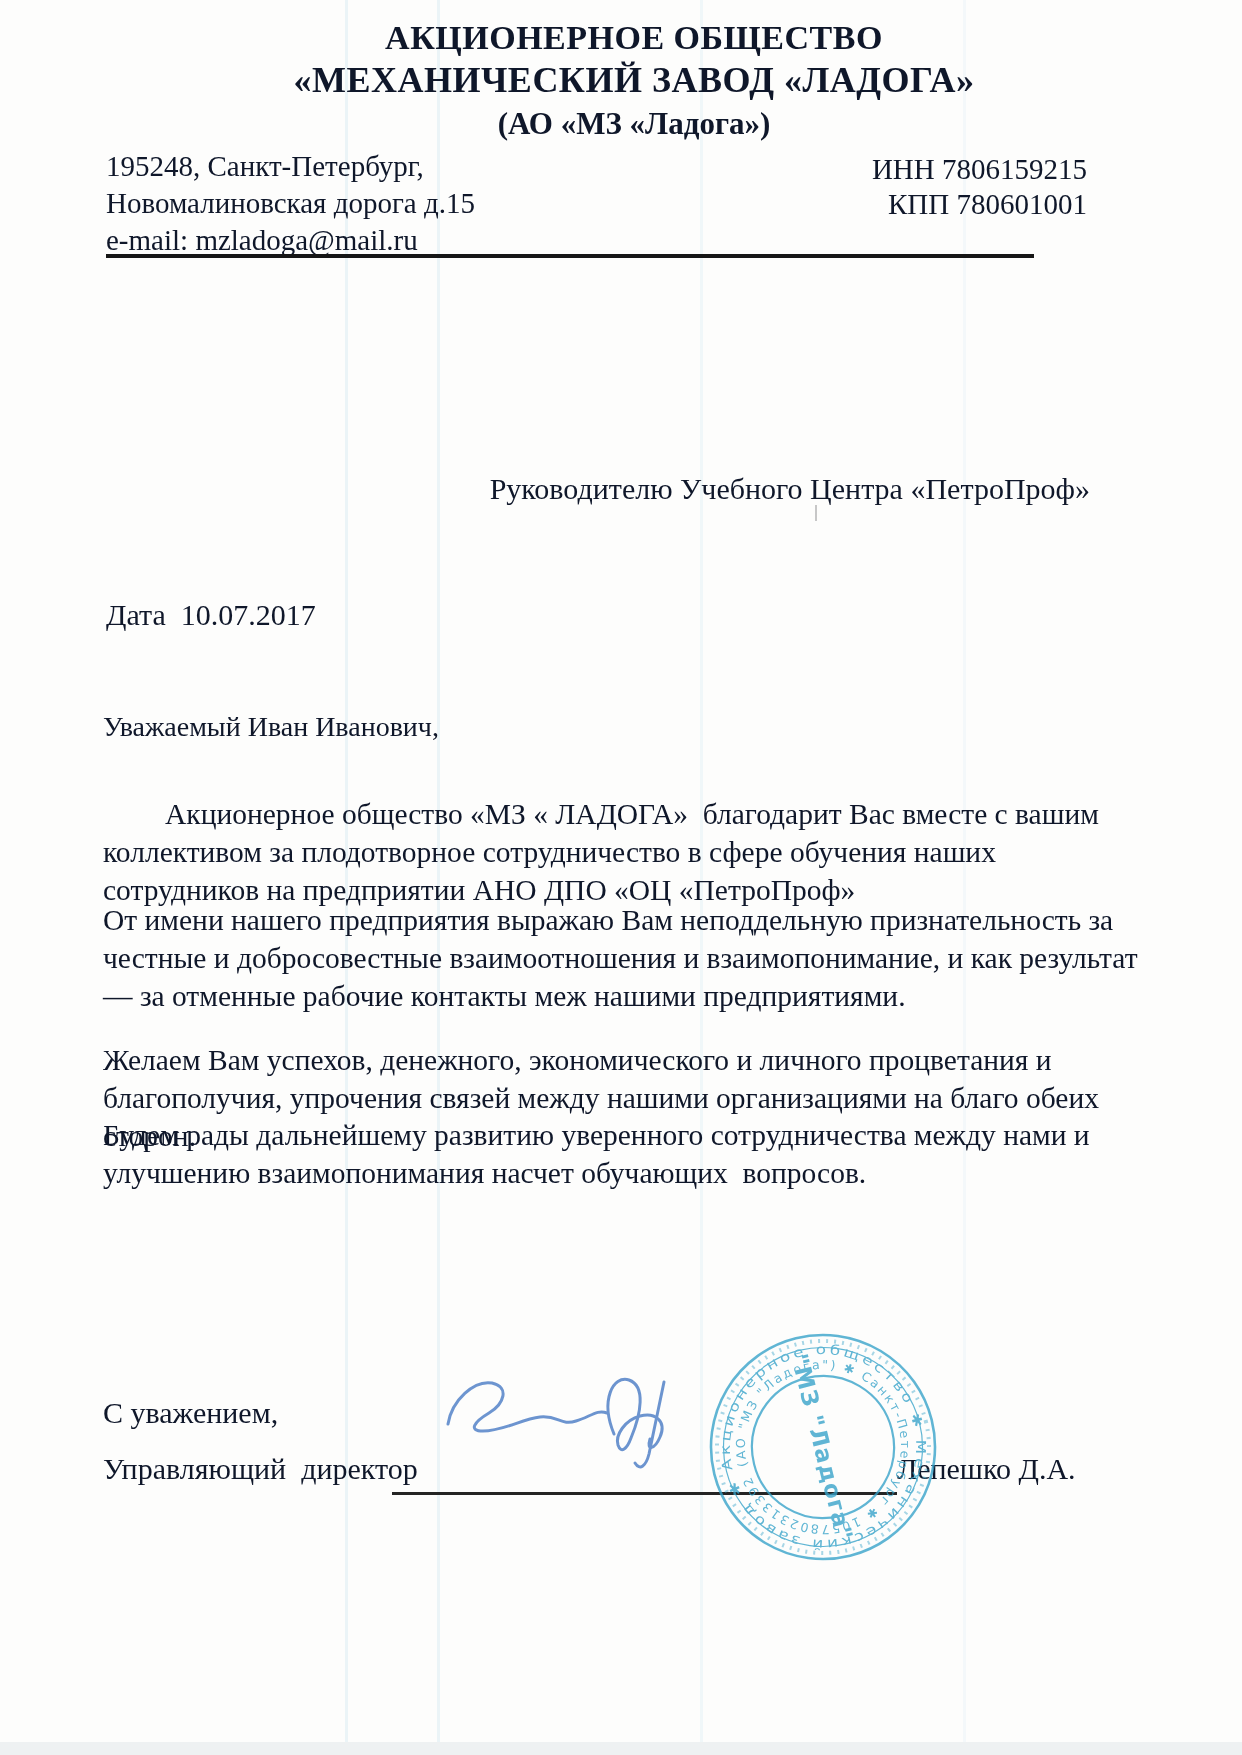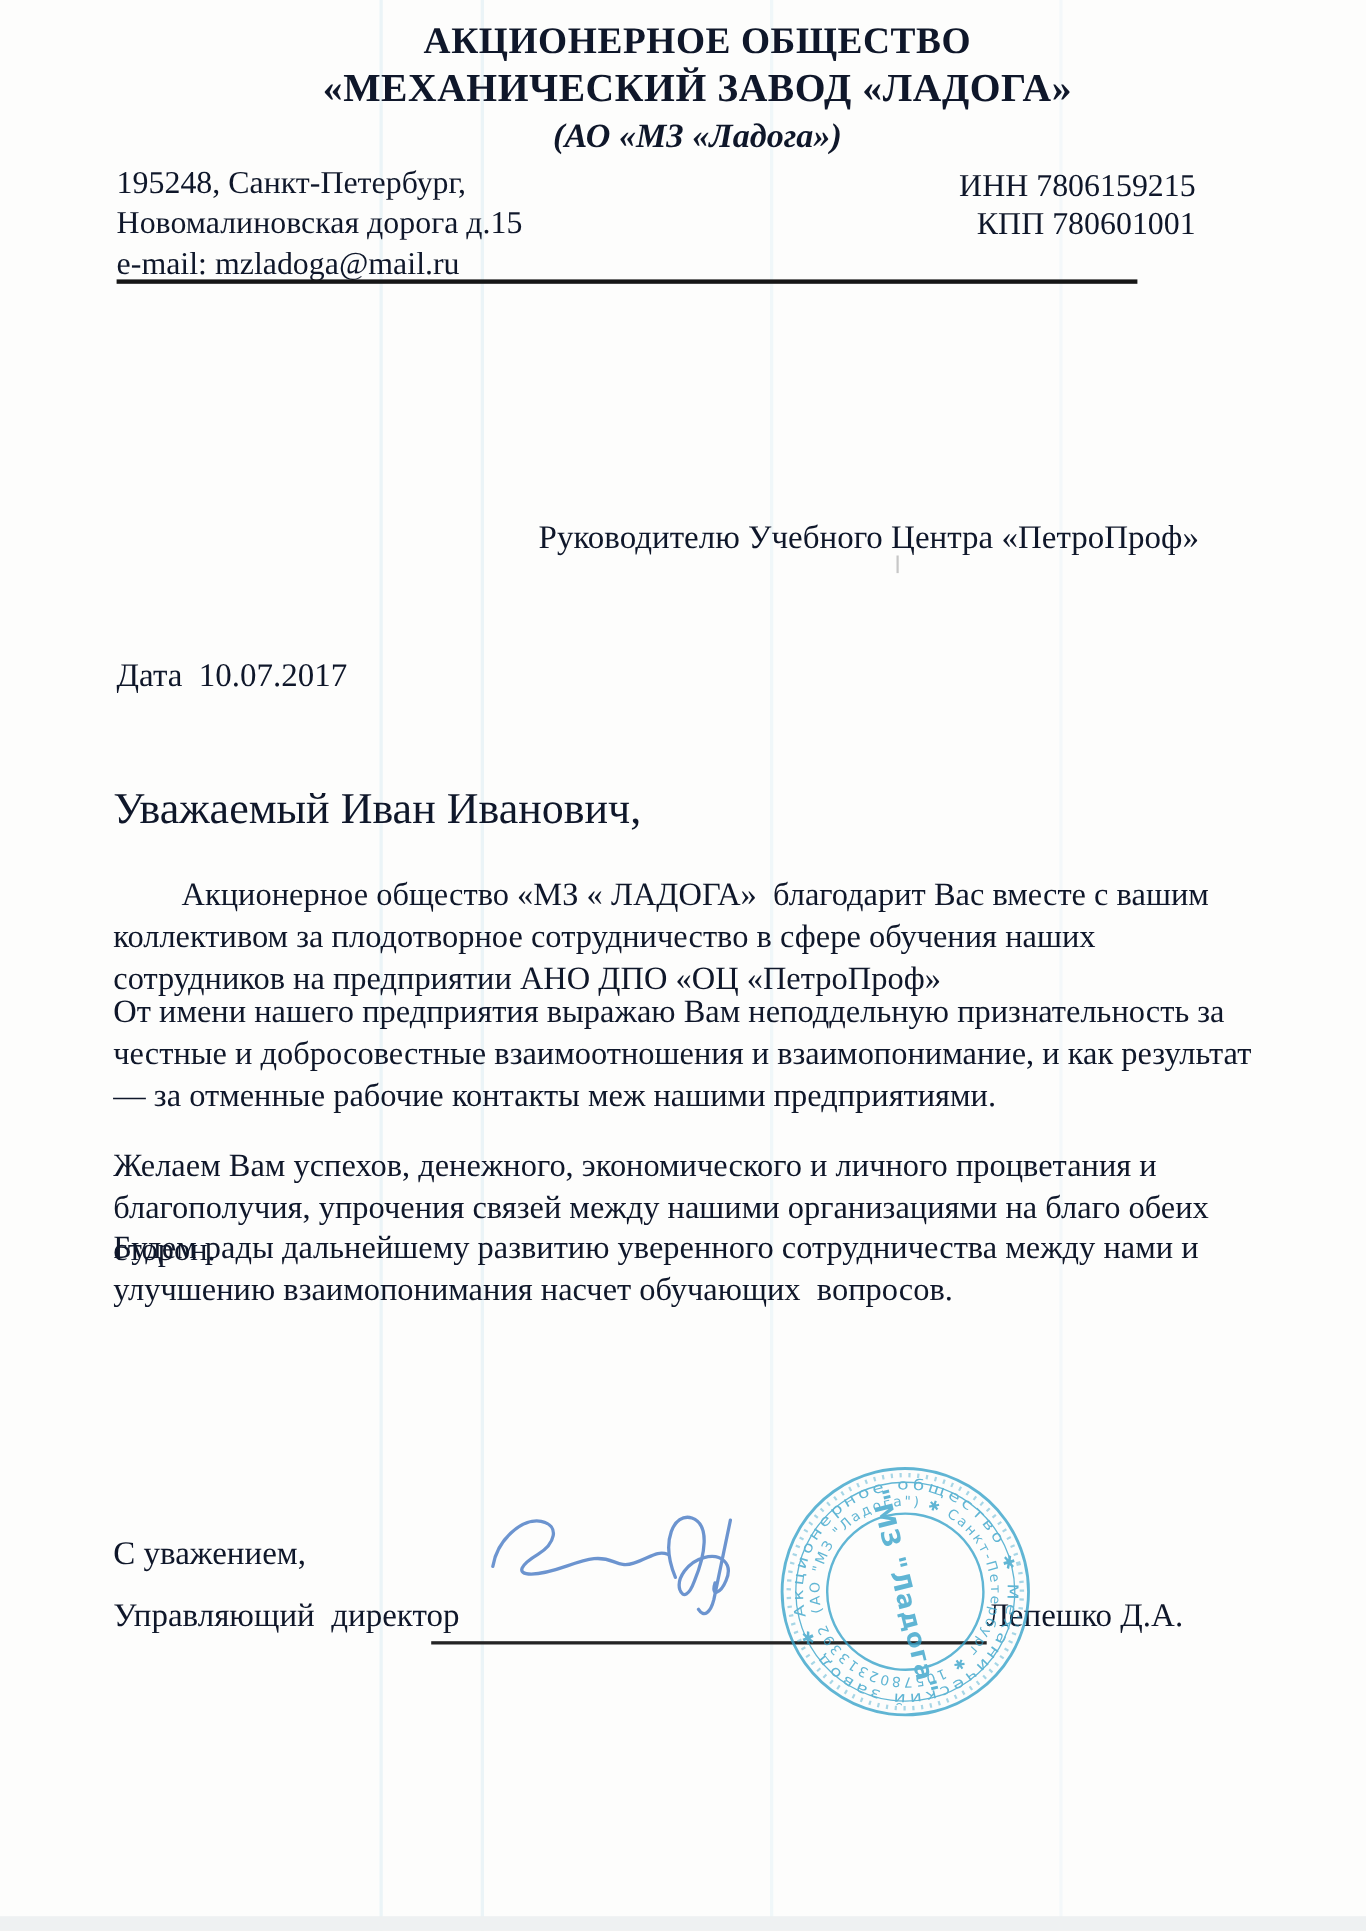--- a/index.html
+++ b/index.html
@@ -10,28 +10,28 @@
     background:#fdfdfc;
     overflow:hidden;
     font-family:"Liberation Serif","DejaVu Serif",serif;
     color:#0f172a;
   }
   .abs{position:absolute;}
   
   .org-block{left:96px;top:18px;width:1076px;text-align:center;font-weight:bold;}
   .org-l1{font-size:34px;line-height:40px;letter-spacing:.5px;}
   .org-l2{font-size:36px;line-height:44px;letter-spacing:.5px;}
-  .org-l3{font-size:31px;line-height:44px;font-style:italic;}
+  .org-l3{font-size:31px;line-height:44px;}
   .addr-block{left:106px;top:148px;font-size:29px;line-height:37px;}
   .ids-block{top:152px;right:155px;text-align:right;font-size:29px;line-height:35px;}
   .rule{left:106px;top:254px;width:928px;height:4px;background:#161616;}
   
   .recipient{top:472px;right:152px;font-size:30px;}
   .date-line{left:106px;top:598px;font-size:30px;white-space:pre-wrap;}
-  .salutation{left:103px;top:711px;font-size:40px;}
+  .salutation{left:103px;top:711px;font-size:28px;}
   .para{left:103px;width:1070px;font-size:29.5px;line-height:38px;white-space:pre-wrap;}
   .para.p1{top:775px;text-indent:62px;margin-top:20px;}
   .para.p2{top:901px;}
   .para.p3{top:1041px;}
   .para.p4{top:1116px;}
   .closing{left:103px;top:1396px;font-size:30px;}
   .sig-role{left:103px;top:1452px;font-size:30px;white-space:pre-wrap;}
   .sig-line{left:392px;top:1492px;width:505px;height:0;border-top:3px solid #242424;}
   .sig-name{left:897px;top:1452px;font-size:30px;}
   

